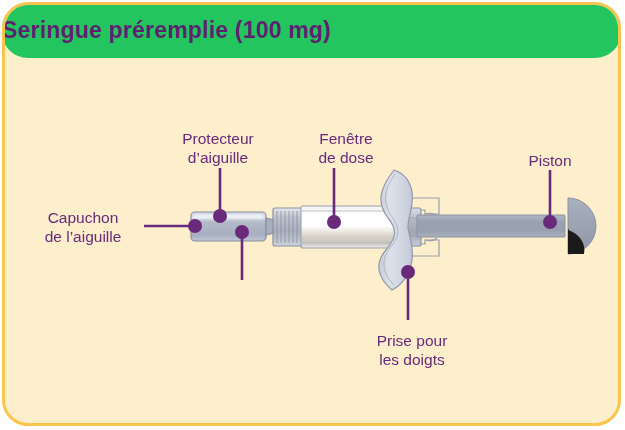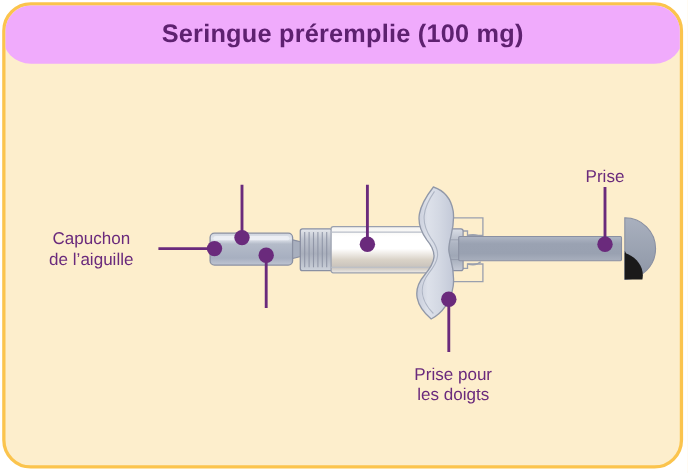--- a/index.html
+++ b/index.html
@@ -29,26 +29,25 @@
     overflow: hidden;
   }
 
   
   #header {
     position: absolute;
     left: -3px;
     top: -3px;
     width: 619px;
     height: 56px;
-    background: #f0abfc;
+    background: #22c55e;
     border-bottom-left-radius: 26px;
     border-bottom-right-radius: 26px;
     display: flex;
     align-items: center;
-    justify-content: center;
   }
   #header-title {
     color: #5E2170;
     font-size: 23px;
     font-weight: bold;
     letter-spacing: 0.2px;
     white-space: nowrap;
   }
 
   
@@ -219,21 +218,25 @@
 
         <line x1="406" y1="272" x2="406" y2="318"></line>
         <circle cx="406" cy="270" r="7" stroke="none"></circle>
       </g>
     </svg>
   </div>
 
   <div class="label" id="lbl-capuchon">Capuchon
 de l’aiguille</div>
 
-
-
-  <div class="label" id="lbl-piston">Prise</div>
+  <div class="label" id="lbl-protecteur">Protecteur
+d’aiguille</div>
+
+  <div class="label" id="lbl-fenetre">Fenêtre
+de dose</div>
+
+  <div class="label" id="lbl-piston">Piston</div>
 
 
   <div class="label" id="lbl-prise">Prise pour
 les doigts</div>
 
 </div>
 
 </body></html>

